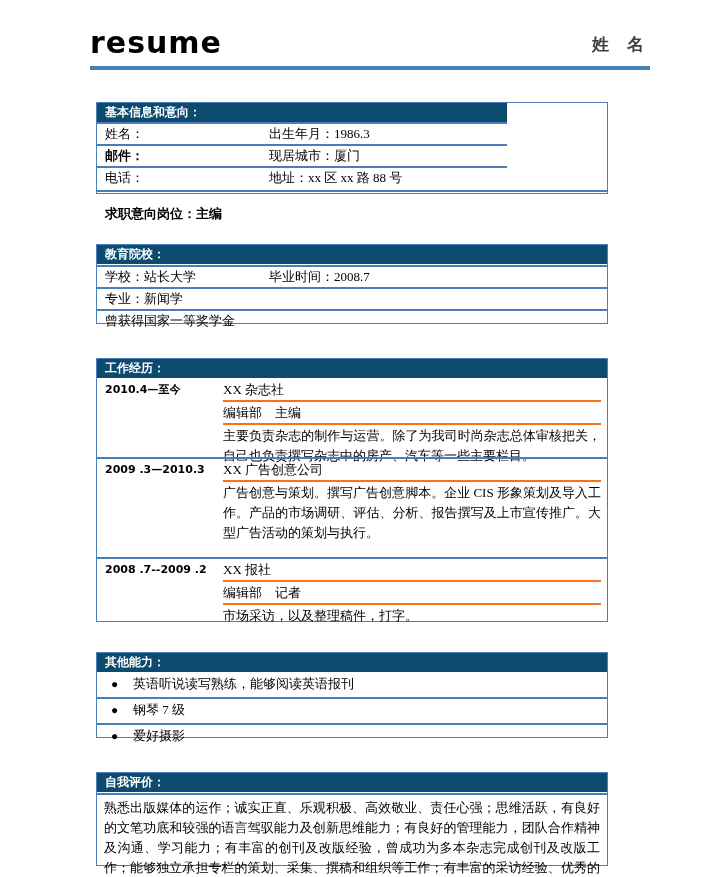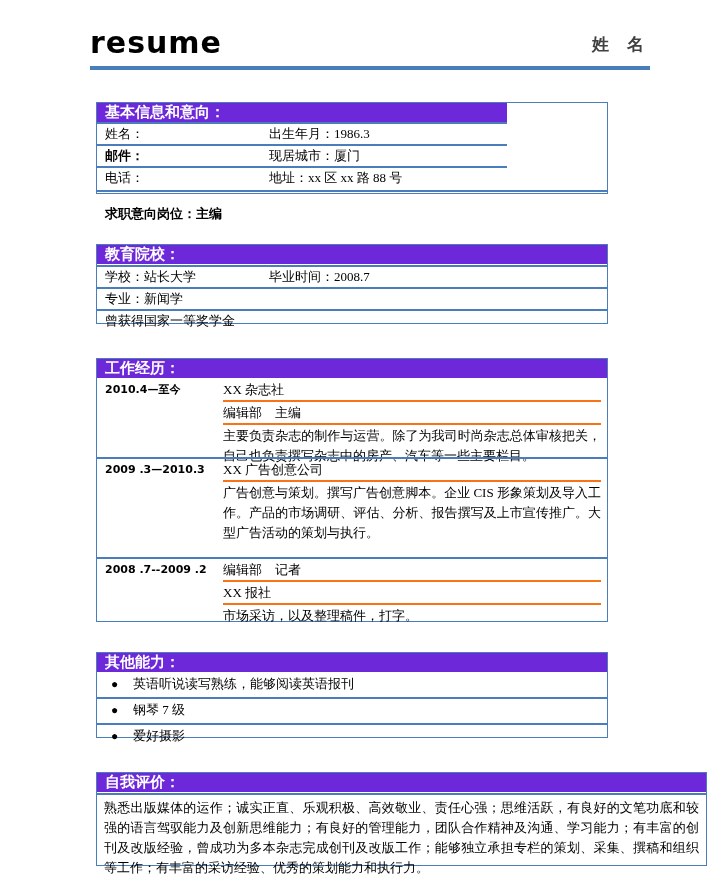--- a/index.html
+++ b/index.html
@@ -62,24 +62,24 @@
   }
 
   
   .section {
     position: absolute;
     border: 1px solid #4a7ebb;
     box-sizing: border-box;
     background: #ffffff;
   }
   .sec-header {
-    background: #6d28d9;
+    background: #0c4a6e;
     color: #ffffff;
     font-family: "DejaVu Sans", "Liberation Sans", sans-serif;
-    font-size: 15px;
+    font-size: 12px;
     font-weight: bold;
     line-height: 19px;
     height: 19px;
     padding-left: 8px;
     box-sizing: border-box;
     white-space: nowrap;
     overflow: hidden;
   }
   
   .sec-header.narrow {
@@ -260,22 +260,22 @@
       <div class="job-date">2009 .3—2010.3</div>
       <div class="job-body">
         <div class="job-line">XX 广告创意公司</div>
         <div class="job-desc">广告创意与策划。撰写广告创意脚本。企业 CIS 形象策划及导入工作。产品的市场调研、评估、分析、报告撰写及上市宣传推广。大型广告活动的策划与执行。</div>
       </div>
     </div>
 
     <div class="job" style="height:64px;">
       <div class="job-date">2008 .7--2009 .2</div>
       <div class="job-body">
+        <div class="job-line">XX 报社</div>
         <div class="job-line">编辑部　记者</div>
-        <div class="job-line">XX 报社</div>
         <div class="job-desc">市场采访，以及整理稿件，打字。</div>
       </div>
     </div>
   </div>
 
   <div class="section" style="left:96px; top:652px; width:512px; height:86px;">
     <div class="sec-header">其他能力：</div>
 
     <div class="bullet-row first" style="margin-top:1px;">
       <span class="bullet-dot">●</span>
@@ -286,18 +286,18 @@
       <span class="bullet-dot">●</span>
       <span class="bullet-text">钢琴 7 级</span>
     </div>
 
     <div class="bullet-row">
       <span class="bullet-dot">●</span>
       <span class="bullet-text">爱好摄影</span>
     </div>
   </div>
 
-  <div class="section" style="left:96px; top:772px; width:611px; height:94px;">
+  <div class="section" style="left:96px; top:772px; width:512px; height:94px;">
     <div class="sec-header">自我评价：</div>
     <div class="eval-body" style="margin-top:1px;">熟悉出版媒体的运作；诚实正直、乐观积极、高效敬业、责任心强；思维活跃，有良好的文笔功底和较强的语言驾驭能力及创新思维能力；有良好的管理能力，团队合作精神及沟通、学习能力；有丰富的创刊及改版经验，曾成功为多本杂志完成创刊及改版工作；能够独立承担专栏的策划、采集、撰稿和组织等工作；有丰富的采访经验、优秀的策划能力和执行力。</div>
   </div>
 
 </div>
 
 </body></html>

